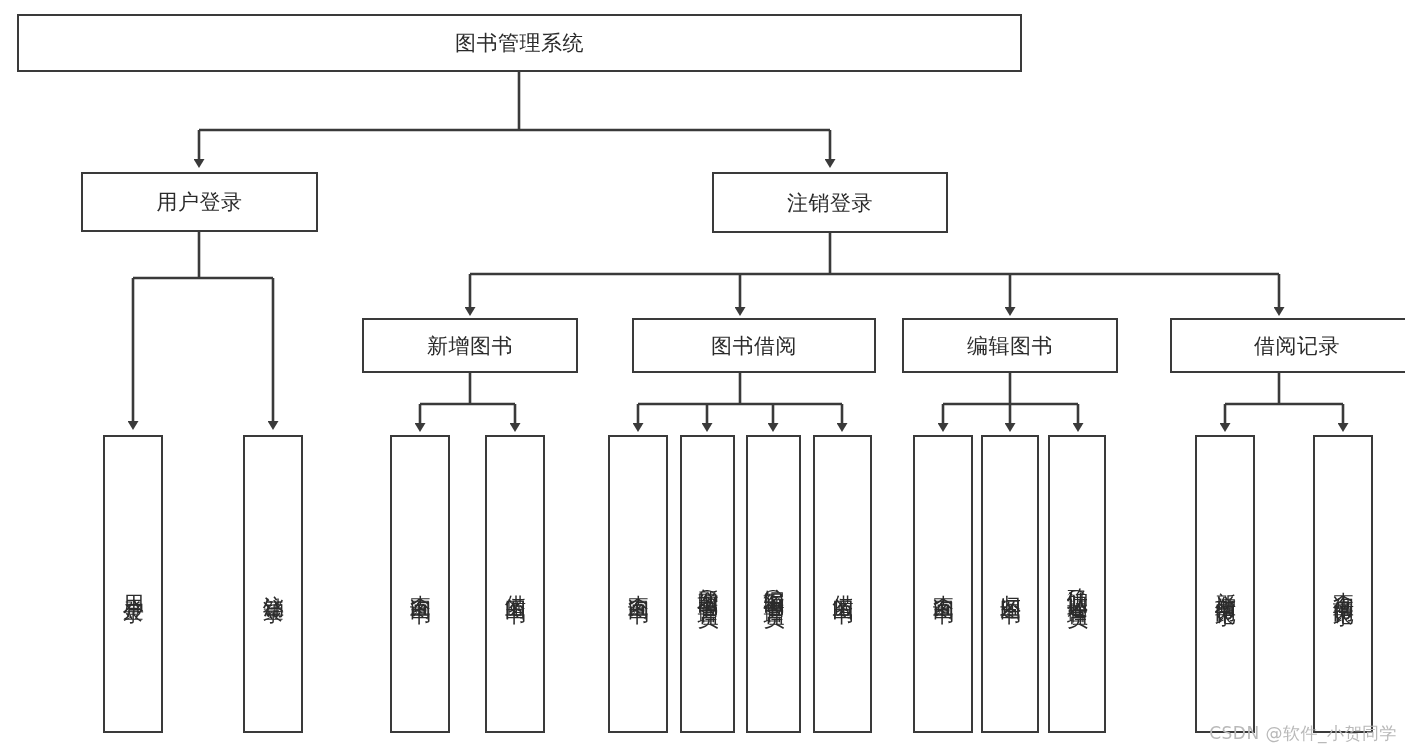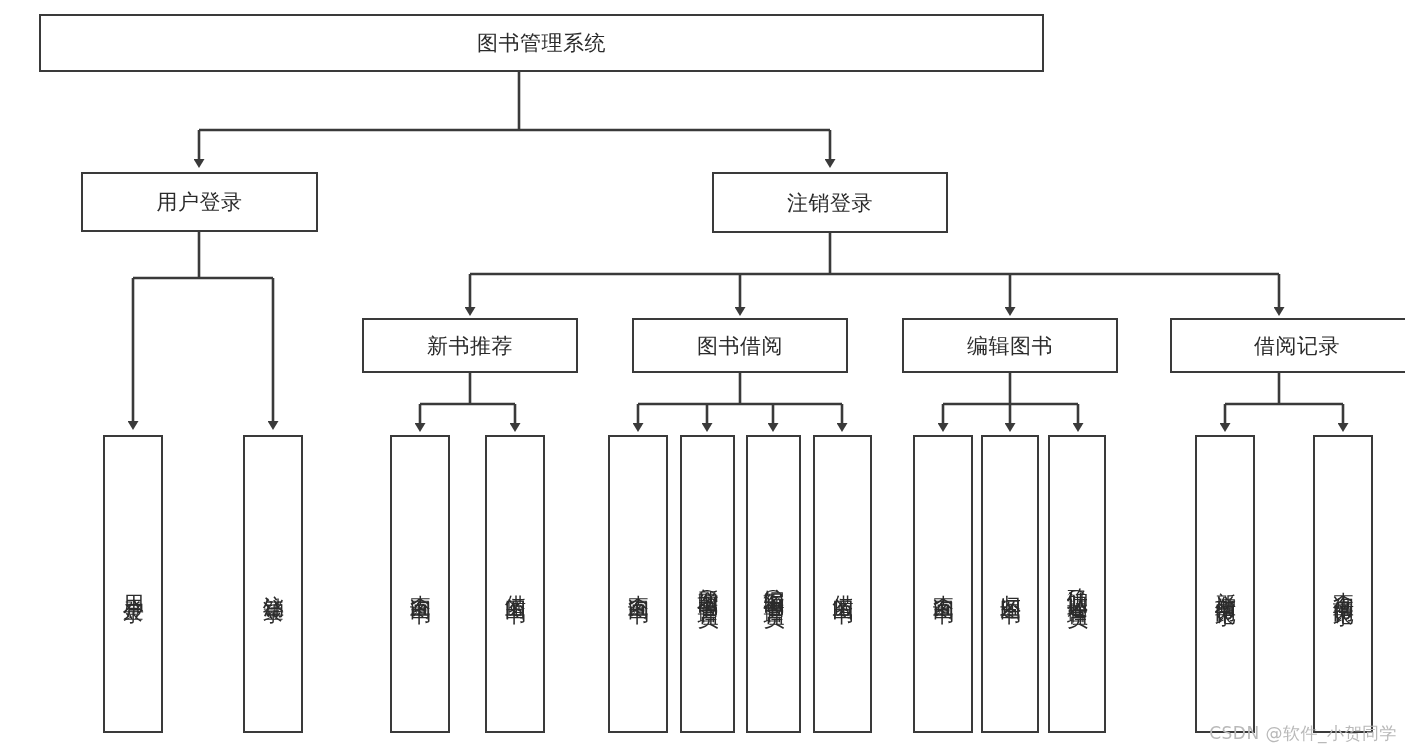--- a/index.html
+++ b/index.html
@@ -43,21 +43,20 @@
   }
   .node.v .vtext {
     writing-mode: vertical-rl;
     text-orientation: upright;
     letter-spacing: 3px;
     line-height: 1;
     white-space: nowrap;
   }
   .root {
     font-size: 22px;
-    margin-left: 22px;
   }
   .watermark {
     position: absolute;
     right: 8px;
     bottom: 2px;
     font-size: 17px;
     color: #b9b9b9;
     letter-spacing: 0.5px;
     white-space: nowrap;
     z-index: 5;
@@ -124,23 +123,23 @@
   </div>
 
   <div class="node h" style="left:81px; top:172px; width:237px; height:60px;">
     <span>用户登录</span>
   </div>
   <div class="node h" style="left:712px; top:172px; width:236px; height:61px;">
     <span>注销登录</span>
   </div>
 
   <div class="node h" style="left:362px; top:318px; width:216px; height:55px;">
-    <span>新书推荐</span>
+    <span>新增图书</span>
   </div>
-  <div class="node h" style="left:632px; top:318px; width:216px; height:55px;">
+  <div class="node h" style="left:632px; top:318px; width:244px; height:55px;">
     <span>图书借阅</span>
   </div>
   <div class="node h" style="left:902px; top:318px; width:216px; height:55px;">
     <span>编辑图书</span>
   </div>
   <div class="node h" style="left:1170px; top:318px; width:254px; height:55px;">
     <span>借阅记录</span>
   </div>
 
   <div class="node v" style="left:103px; top:435px; width:60px; height:298px;">

